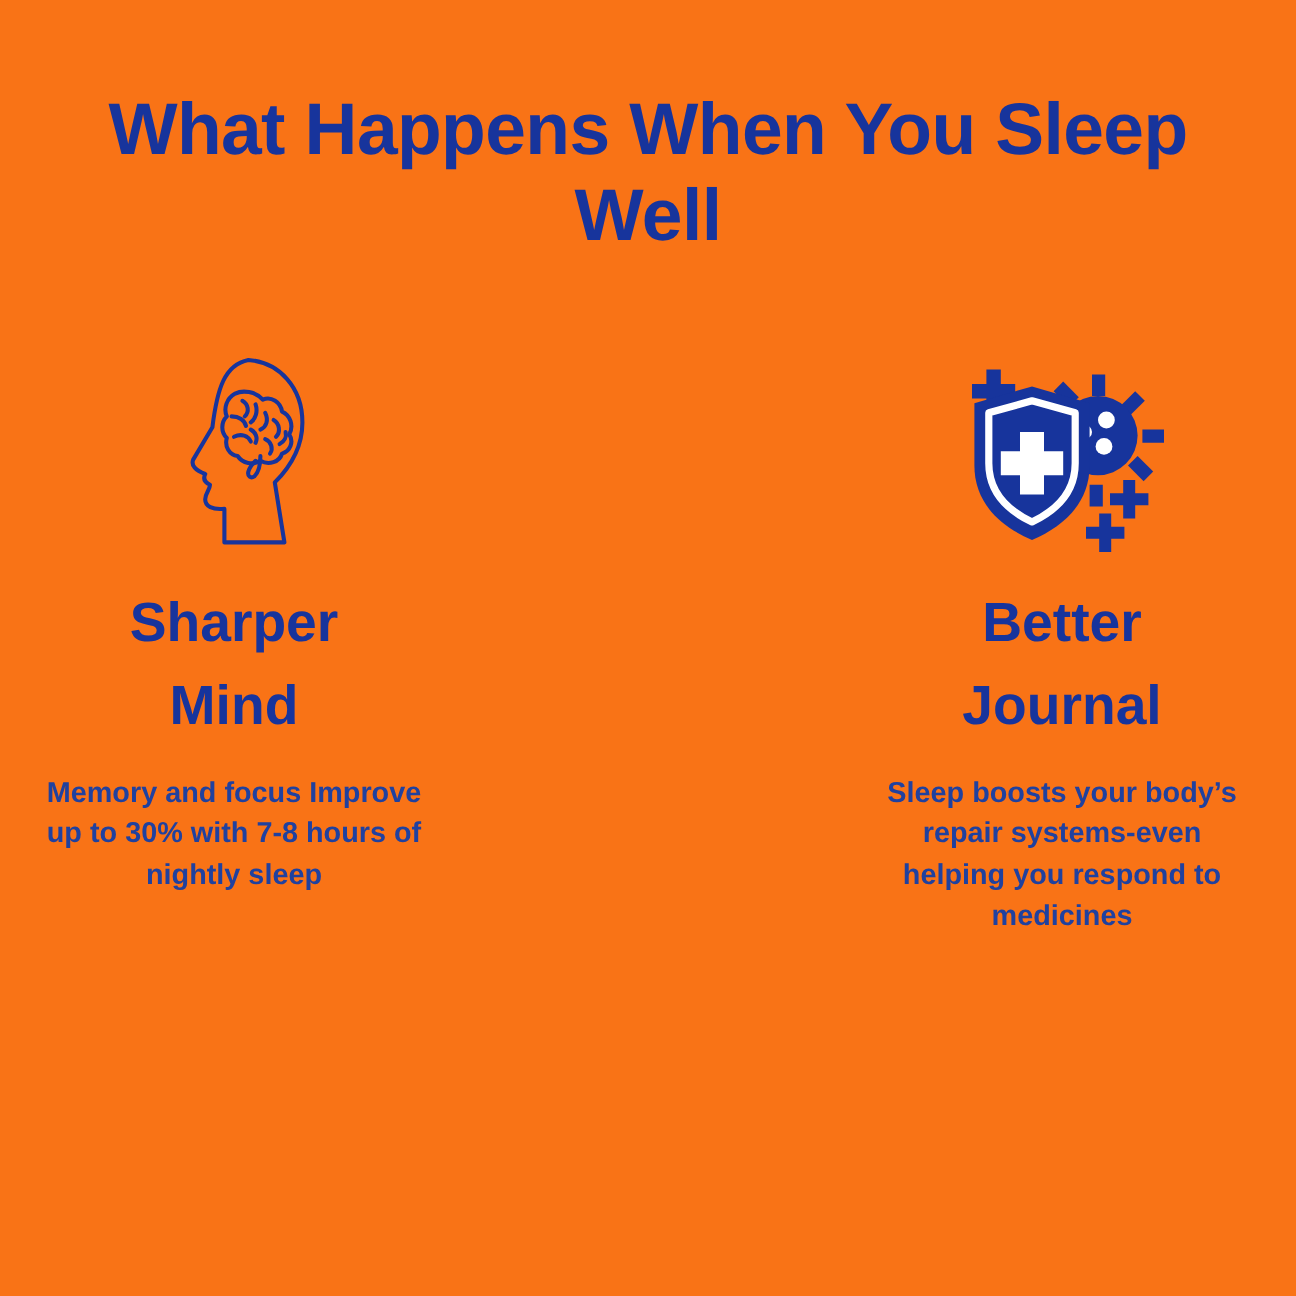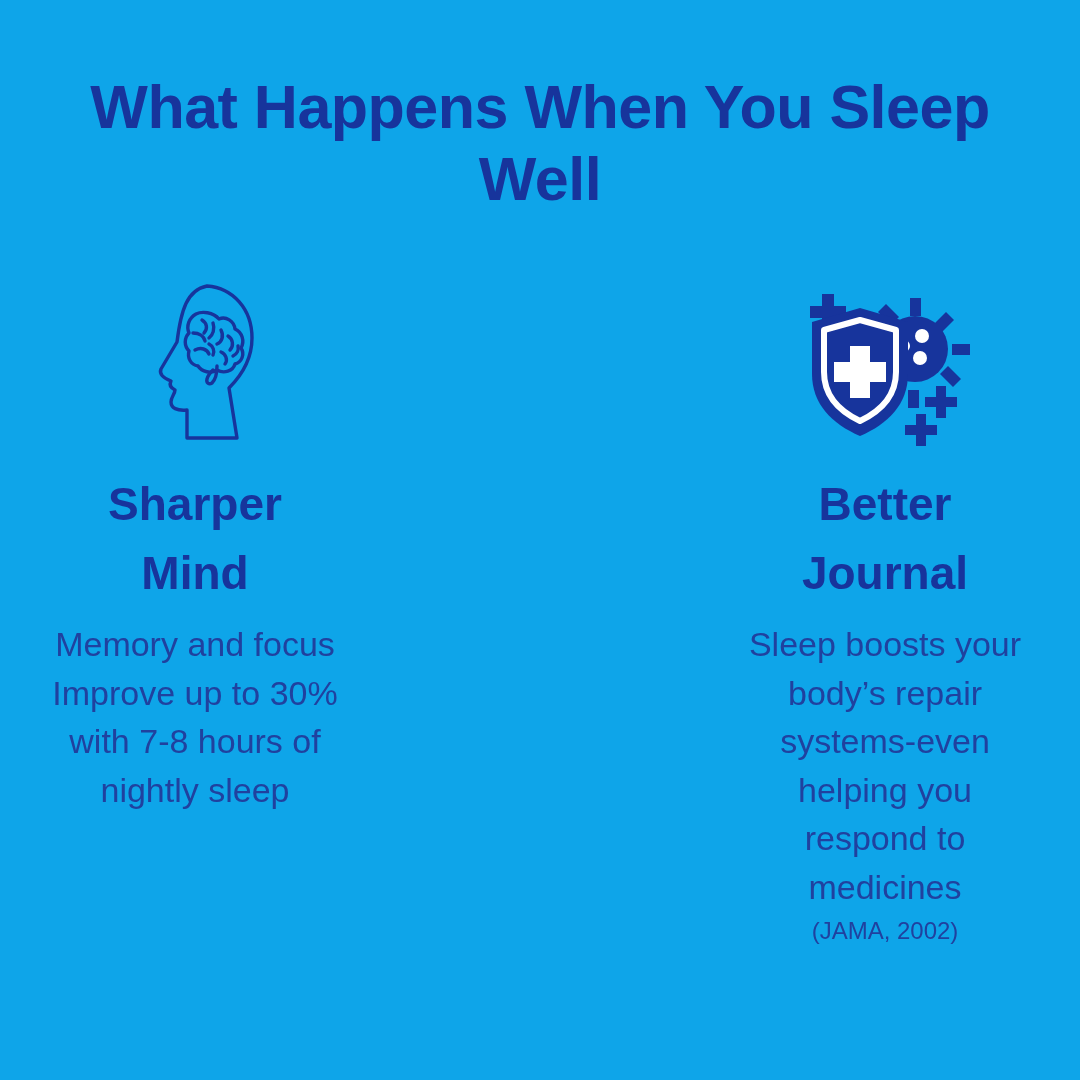--- a/index.html
+++ b/index.html
@@ -10,38 +10,38 @@
     width: 1080px;
     height: 1080px;
     background: #ffffff;
     font-family: "Liberation Sans", sans-serif;
     overflow: hidden;
   }
   .poster {
     width: 1080px;
     height: 1080px;
     position: relative;
-    background: #0ea5e9;
+    background: #f97316;
     box-sizing: border-box;
   }
   .title {
     position: absolute;
     top: 72px;
     left: 90px;
     width: 900px;
     text-align: center;
     font-size: 61px;
     font-weight: bold;
     line-height: 1.18;
     letter-spacing: -0.5px;
     color: #17349C;
   }
   .columns {
     position: absolute;
-    top: 278px;
+    top: 292px;
     left: 30px;
     width: 1020px;
     display: flex;
     flex-direction: row;
     align-items: flex-start;
     justify-content: space-between;
   }
   .col {
     width: 330px;
     display: flex;
@@ -60,23 +60,23 @@
   }
   .col-heading {
     margin-top: 24px;
     font-size: 46px;
     font-weight: bold;
     line-height: 1.5;
     color: #17349C;
     width: 250px;
   }
   .col-body {
-    margin-top: 12px;
-    font-size: 34px;
-    font-weight: normal;
+    margin-top: 22px;
+    font-size: 24px;
+    font-weight: bold;
     line-height: 1.43;
     color: #20419F;
     width: 310px;
   }
   .col-cite {
     margin-top: 2px;
     font-size: 24px;
     font-weight: normal;
     line-height: 1.4;
     color: #20419F;
@@ -159,17 +159,16 @@
                    C32 146 12 126 12 96 L12 44 Z" fill="#17349C"></path>
 
           <path d="M60 42 L96 52 L96 94 C96 118 81 133 60 143
                    C39 133 24 118 24 94 L24 52 Z" fill="none" stroke="#FFFFFF" stroke-width="6" stroke-linejoin="round"></path>
 
           <path d="M50 68 h20 v16 h16 v20 h-16 v16 h-20 v-16 h-16 v-20 h16 z" fill="#FFFFFF" stroke="#17349C" stroke-width="0"></path>
         </svg>
       </div>
       <div class="col-heading">Better Journal</div>
       <div class="col-body">Sleep boosts your body’s repair systems-even helping you respond to medicines</div>
-      <div class="col-cite">(JAMA, 2002)</div>
     </div>
 
   </div>
 </div>
 
 </body></html>

